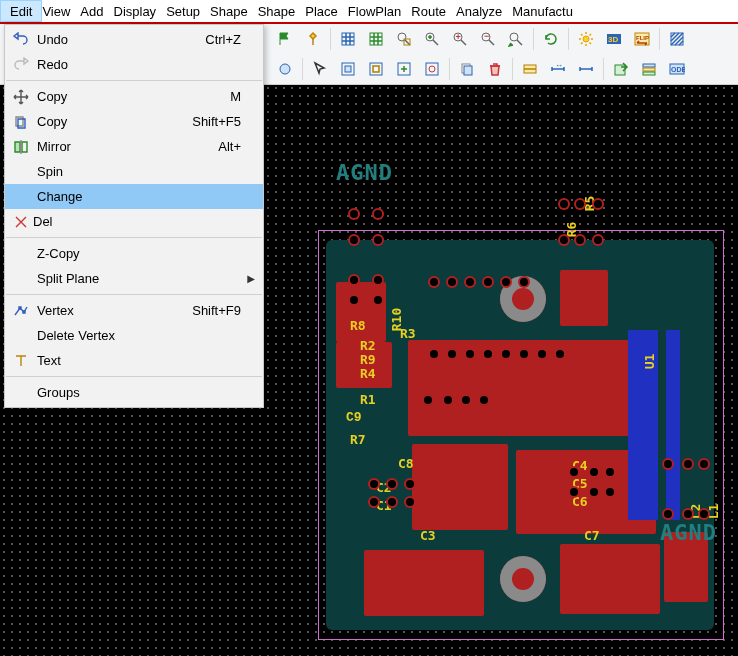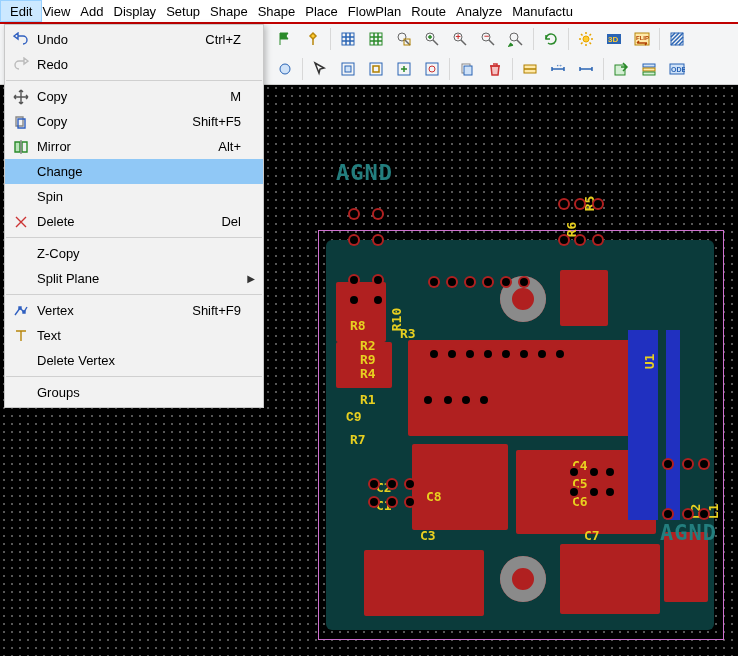--- a/index.html
+++ b/index.html
@@ -408,21 +408,21 @@
       <div class="refdes" style="left: 350px; top: 234px;">R8</div>
       <div class="refdes" style="left: 385px; top: 228px; transform: rotate(-90deg);">R10</div>
       <div class="refdes" style="left: 400px; top: 242px;">R3</div>
       <div class="refdes" style="left: 360px; top: 254px;">R2</div>
       <div class="refdes" style="left: 360px; top: 268px;">R9</div>
       <div class="refdes" style="left: 360px; top: 282px;">R4</div>
       <div class="refdes" style="left: 360px; top: 308px;">R1</div>
       <div class="refdes" style="left: 346px; top: 326px; font-family: Liberation Mono, monospace;">C9</div>
       <div class="refdes" style="left: 350px; top: 348px;">R7</div>
       <div class="refdes" style="left: 642px; top: 270px; transform: rotate(-90deg);">U1</div>
-      <div class="refdes" style="left: 426px; top: 372px; margin-top: 33px;">C8</div>
+      <div class="refdes" style="left: 398px; top: 372px;">C8</div>
       <div class="refdes" style="left: 376px; top: 396px;">C2</div>
       <div class="refdes" style="left: 376px; top: 414px;">C1</div>
       <div class="refdes" style="left: 572px; top: 374px;">C4</div>
       <div class="refdes" style="left: 572px; top: 392px;">C5</div>
       <div class="refdes" style="left: 572px; top: 410px;">C6</div>
       <div class="refdes" style="left: 420px; top: 444px;">C3</div>
       <div class="refdes" style="left: 584px; top: 444px;">C7</div>
       <div class="refdes" style="left: 688px; top: 420px; transform: rotate(-90deg);">L2</div>
       <div class="refdes" style="left: 706px; top: 420px; transform: rotate(-90deg);">L1</div>
     </div>
@@ -528,39 +528,38 @@
         <svg width="16" height="16">
           <path d="M2 3h5v10H2z" stroke="#2a8a2a" fill="#b9e3b9" stroke-width="1.4"></path>
           <path d="M9 3h5v10H9z" stroke="#2a8a2a" fill="none" stroke-width="1.4"></path>
           <path d="M8 1v14" stroke="#888" fill="none" stroke-width="1.4"></path>
         </svg>
       </span>
       <span class="label">Mirror</span>
       <span class="shortcut">Alt+</span>
       <span class="arrow"></span>
     </div>
+    <div class="row">
+      <span class="icon"></span>
+      <span class="label">Spin</span>
+      <span class="shortcut"></span>
+      <span class="arrow"></span>
+    </div>
     <div class="row highlight">
       <span class="icon"></span>
       <span class="label">Change</span>
       <span class="shortcut"></span>
       <span class="arrow"></span>
     </div>
     <div class="row">
-      <span class="icon"></span>
-      <span class="label">Spin</span>
-      <span class="shortcut"></span>
-      <span class="arrow"></span>
-    </div>
-    <div class="row">
       <span class="icon">
         <svg width="16" height="16">
           <path d="M3 3l10 10M13 3L3 13" stroke="#cc3333" fill="none" stroke-width="1.4"></path>
         </svg>
       </span>
-      <span class="label">Delete</span>
       <span class="shortcut">Del</span>
       <span class="arrow"></span>
     </div>
     <div class="sep"></div>
     <div class="row">
       <span class="icon"></span>
       <span class="label">Z-Copy</span>
       <span class="shortcut"></span>
       <span class="arrow"></span>
     </div>
@@ -576,35 +575,35 @@
         <svg width="16" height="16">
           <path d="M2 12l5-7 4 4 3-5" stroke="#3060c0" fill="none" stroke-width="1.4"></path>
           <path d="M6 4h2v2H6zM10 8h2v2h-2z" stroke="#3060c0" fill="#3060c0" stroke-width="1.4"></path>
         </svg>
       </span>
       <span class="label">Vertex</span>
       <span class="shortcut">Shift+F9</span>
       <span class="arrow"></span>
     </div>
     <div class="row">
-      <span class="icon">
-        <svg width="16" height="16">
-          <path d="M3 3h10M8 3v10" stroke="#b8860b" fill="none" stroke-width="1.4"></path>
-        </svg>
-      </span>
-      <span class="label">Text</span>
-      <span class="shortcut"></span>
-      <span class="arrow"></span>
-    </div>
-    <div class="row">
       <span class="icon"></span>
       <span class="label">Delete Vertex</span>
       <span class="shortcut"></span>
       <span class="arrow"></span>
     </div>
+    <div class="row">
+      <span class="icon">
+        <svg width="16" height="16">
+          <path d="M3 3h10M8 3v10" stroke="#b8860b" fill="none" stroke-width="1.4"></path>
+        </svg>
+      </span>
+      <span class="label">Text</span>
+      <span class="shortcut"></span>
+      <span class="arrow"></span>
+    </div>
     <div class="sep"></div>
     <div class="row">
       <span class="icon"></span>
       <span class="label">Groups</span>
       <span class="shortcut"></span>
       <span class="arrow"></span>
     </div>
   </div>
 
 </body></html>

